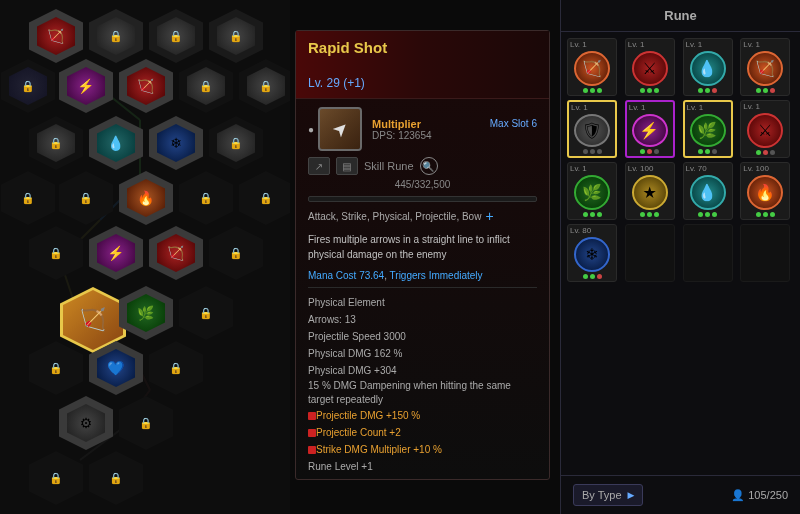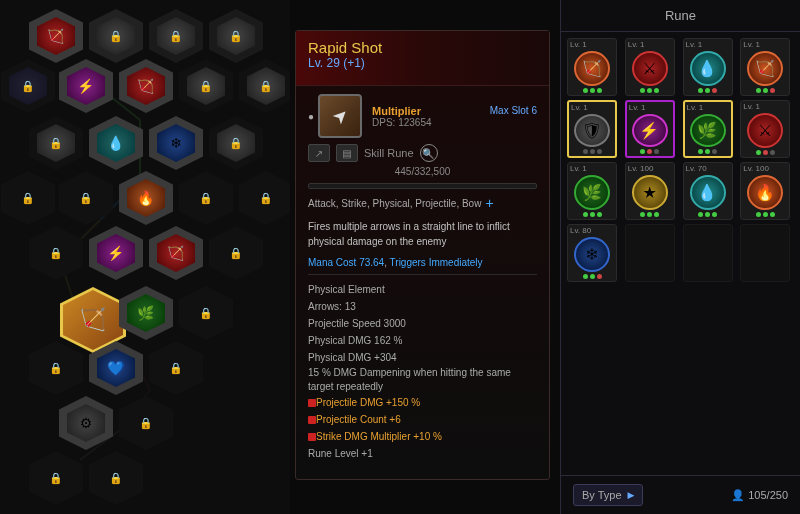--- a/index.html
+++ b/index.html
@@ -39,22 +39,22 @@
       background: linear-gradient(90deg, #4a0808, #2a0808, #1a0808);
       padding: 8px 12px;
       border-bottom: 1px solid #3a1a1a;
       position: relative;
       min-height: 55px;
     }
 
     .skill-name {
       color: #e8c84a;
       font-size: 15px;
-      font-weight: normal;
-      margin-bottom: 0;
+      font-weight: bold;
+      margin-bottom: 20px;
     }
 
     .skill-level {
       color: #aaa;
       font-size: 12px;
     }
 
     .skill-level span {
       color: #6af;
     }
@@ -226,20 +226,21 @@
       background: #0d0d10;
       border-left: 1px solid #2a2a3a;
     }
 
     .rune-header {
       text-align: center;
       color: #aaa;
       font-size: 13px;
       padding: 8px;
       border-bottom: 1px solid #2a2a3a;
+      font-weight: bold;
     }
 
     .rune-grid {
       display: grid;
       grid-template-columns: repeat(4, 1fr);
       gap: 4px;
       padding: 6px;
     }
 
     .rune-cell {
@@ -671,21 +672,21 @@
       <div>Projectile Speed 3000</div>
       <div>Physical DMG 162 %</div>
       <div>Physical DMG +304</div>
       <div style="line-height:1.4;">15 % DMG Dampening when hitting the same target repeatedly</div>
       <div class="stat-bonus">
         <div class="stat-dot-red"></div>
         <span class="stat-bonus-text">Projectile DMG +150 %</span>
       </div>
       <div class="stat-bonus">
         <div class="stat-dot-red"></div>
-        <span class="stat-bonus-text">Projectile Count +6</span>
+        <span class="stat-bonus-text">Projectile Count +2</span>
       </div>
       <div class="stat-bonus">
         <div class="stat-dot-red"></div>
         <span class="stat-bonus-text">Strike DMG Multiplier +10 %</span>
       </div>
       <div>Rune Level +1</div>
     </div>
   </div>
 </div>
 

